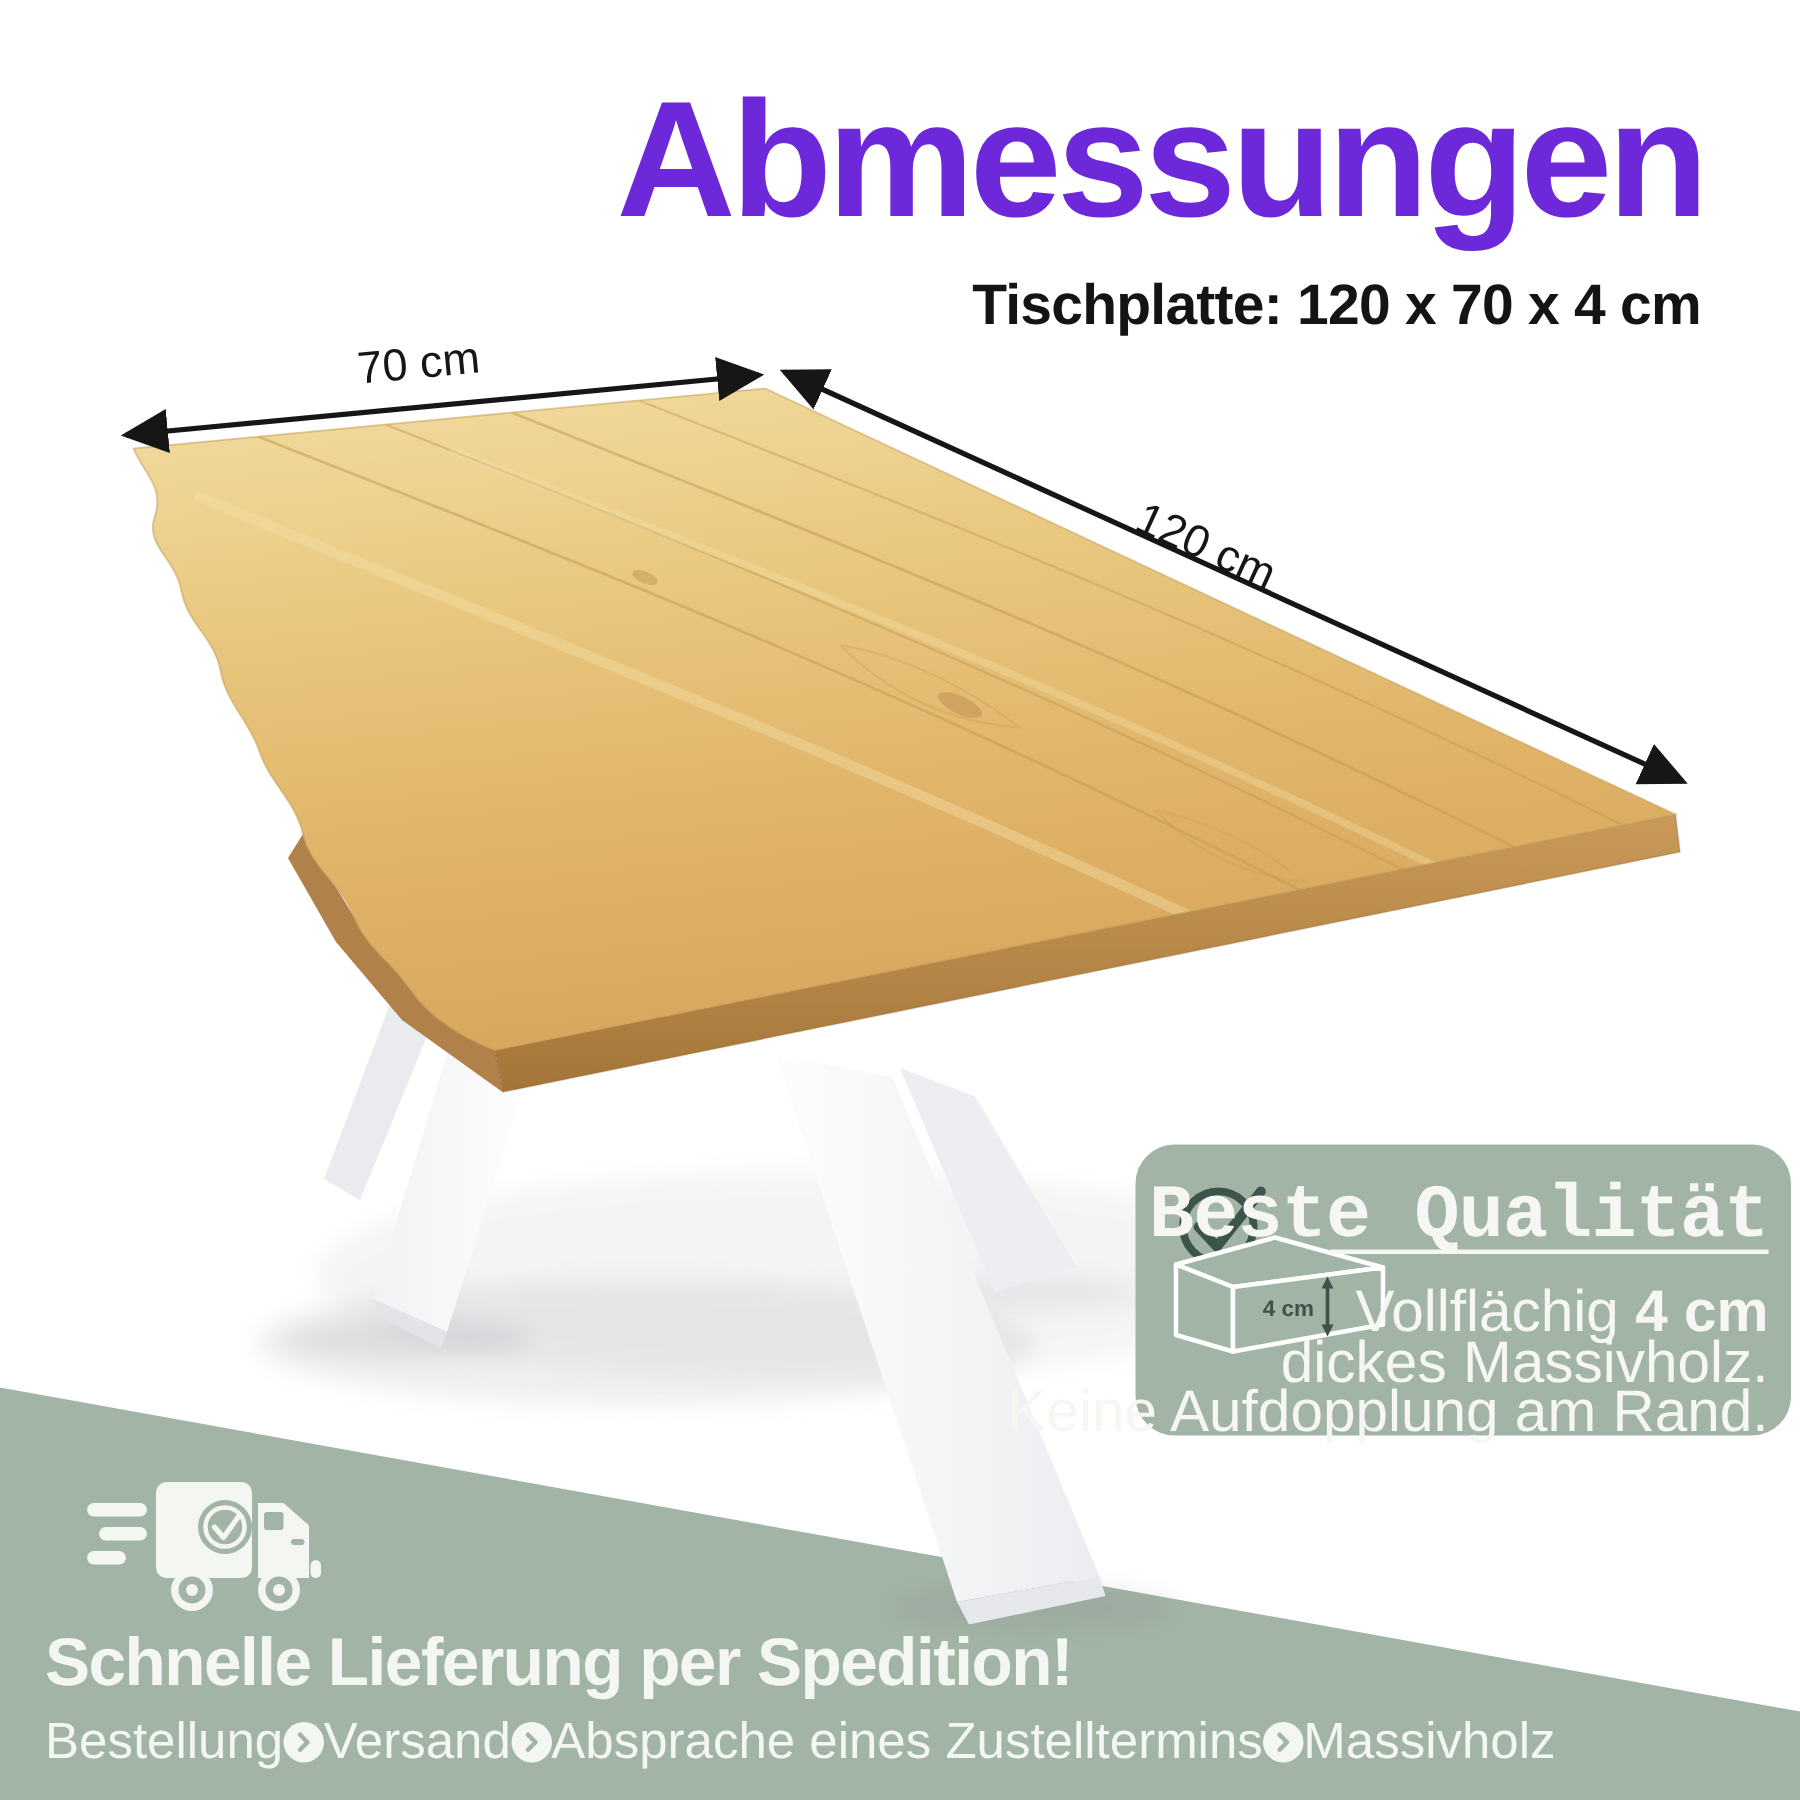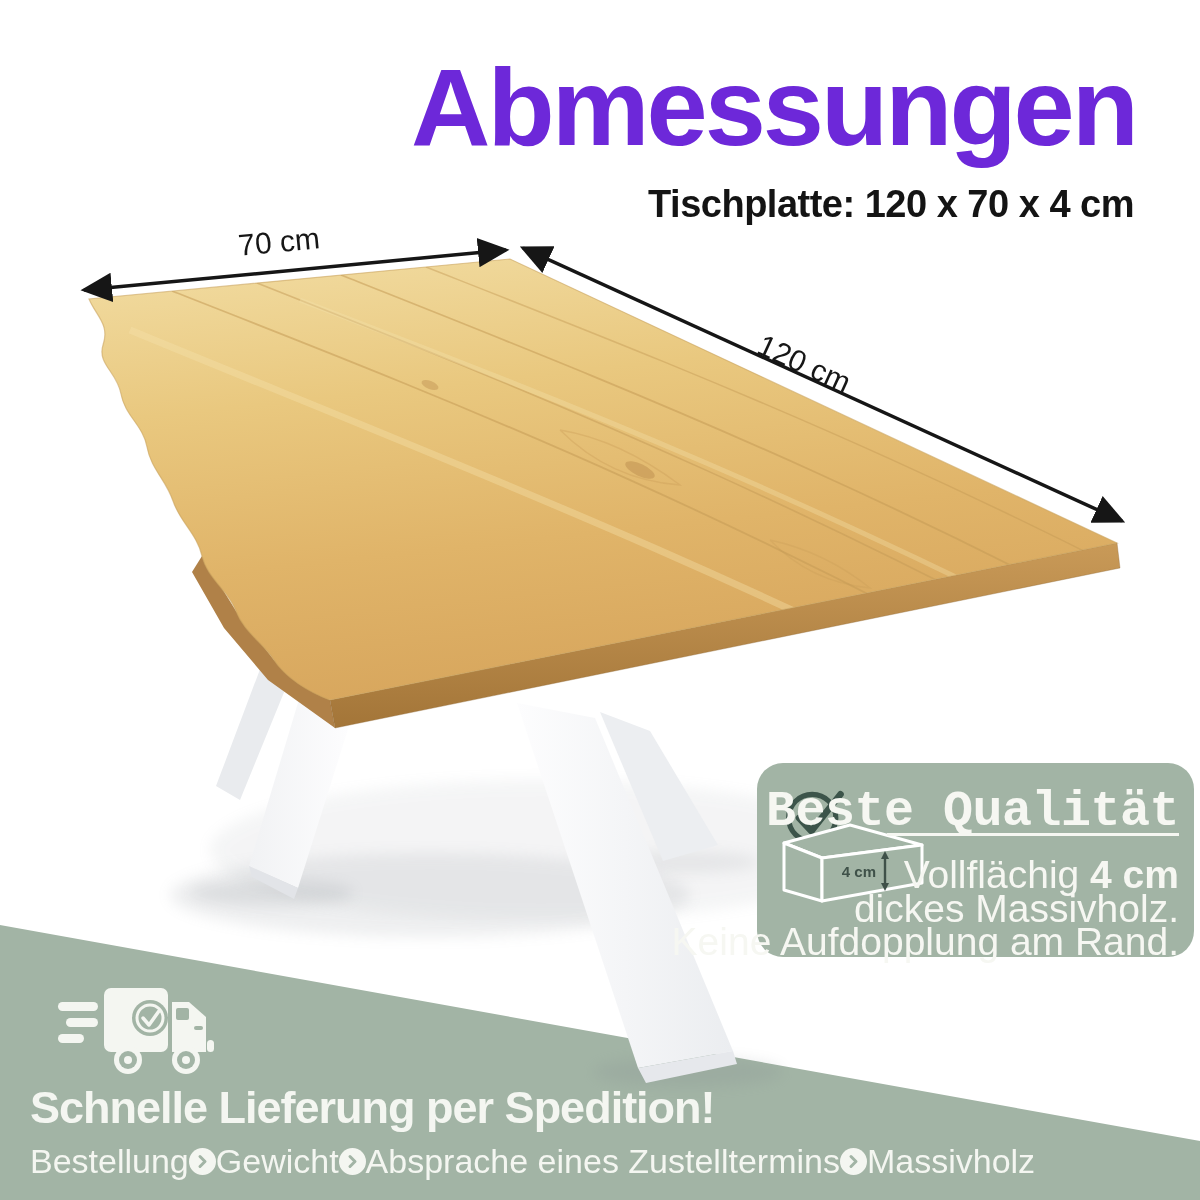--- a/index.html
+++ b/index.html
@@ -217,21 +217,21 @@
 
   <div class="band-heading">Schnelle Lieferung per Spedition!</div>
 
   <div class="band-steps">
     <span>Bestellung</span>
     <span class="step-sep">
       <svg width="13" height="15" viewBox="0 0 10 12">
           <path d="M3,2 L7,6 L3,10" fill="none" stroke="#a2b4a5" stroke-width="2.4" stroke-linecap="round" stroke-linejoin="round"></path>
         </svg>
     </span>
-    <span>Gewicht</span>
+    <span>Versand</span>
     <span class="step-sep">
       <svg width="13" height="15" viewBox="0 0 10 12">
           <path d="M3,2 L7,6 L3,10" fill="none" stroke="#a2b4a5" stroke-width="2.4" stroke-linecap="round" stroke-linejoin="round"></path>
         </svg>
     </span>
     <span>Absprache eines Zustelltermins</span>
     <span class="step-sep">
       <svg width="13" height="15" viewBox="0 0 10 12">
           <path d="M3,2 L7,6 L3,10" fill="none" stroke="#a2b4a5" stroke-width="2.4" stroke-linecap="round" stroke-linejoin="round"></path>
         </svg>

